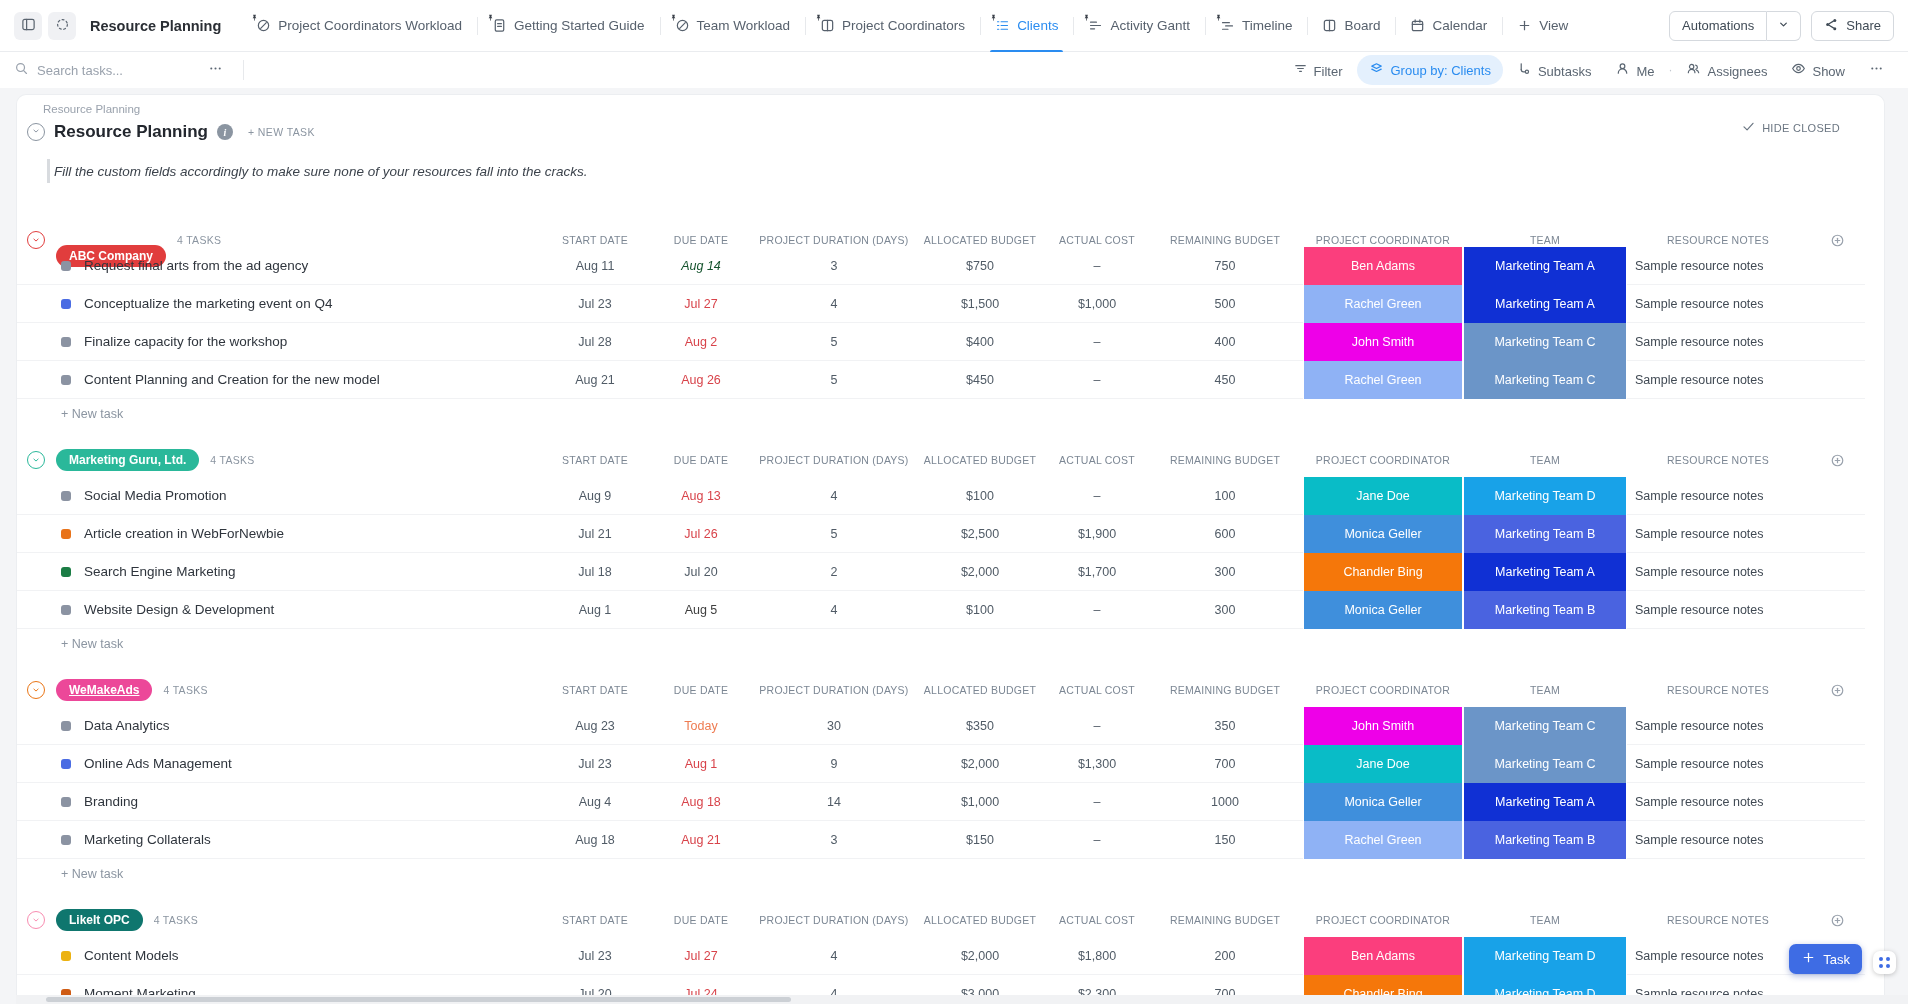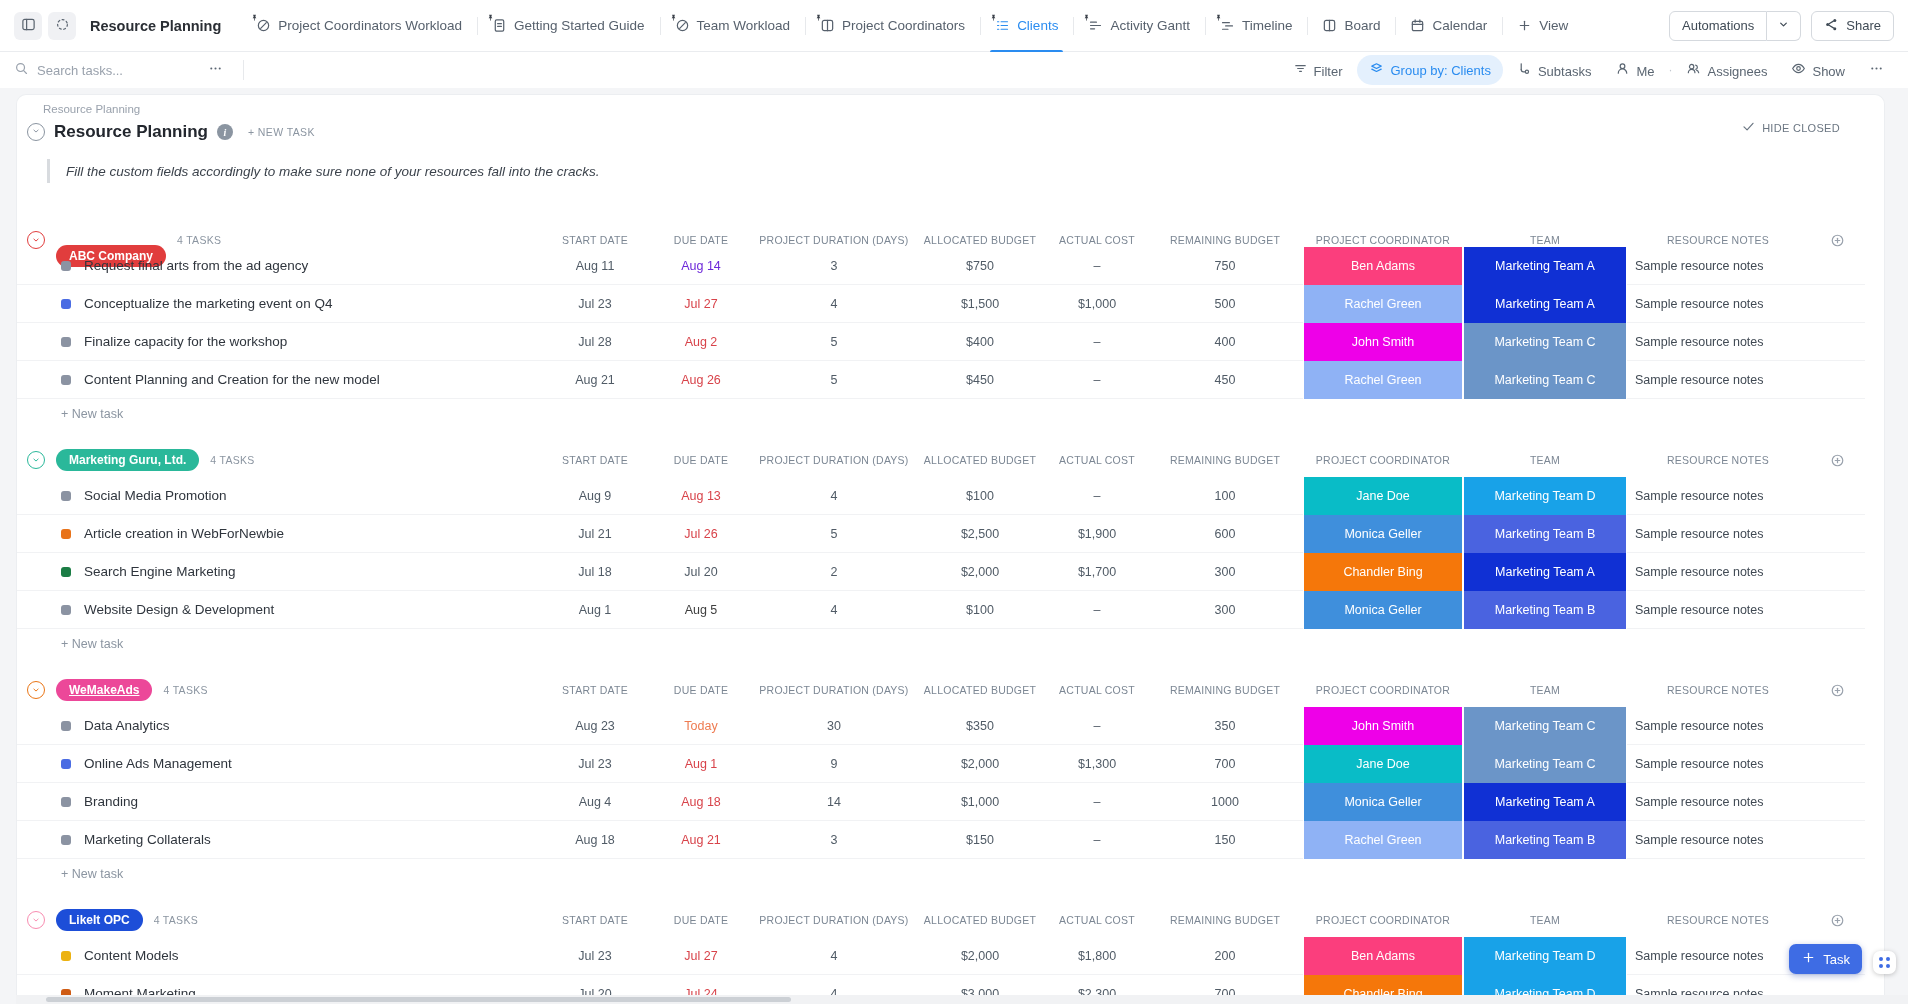--- a/index.html
+++ b/index.html
@@ -50,21 +50,21 @@
   .chev-circle { width:18px; height:18px; border-radius:50%; border:1.5px solid currentColor;
     display:flex; align-items:center; justify-content:center; flex:0 0 auto; cursor:pointer; }
   .title-chev { color:#8b95a1; }
   .page-title { font-size:17px; font-weight:700; color:#23272e; }
   .info-badge { width:16px; height:16px; border-radius:50%; background:#8b95a1; color:#fff;
     font-size:10px; font-style:italic; font-weight:700; display:flex; align-items:center;
     justify-content:center; cursor:pointer; font-family:"Liberation Serif","DejaVu Serif",serif; }
   .new-task-top { font-size:10.5px; color:#8b95a1; letter-spacing:.4px; margin-left:6px; cursor:pointer; }
   .hide-closed { position:absolute; top:24px; right:44px; font-size:11px; color:#6b7682;
     letter-spacing:.3px; display:flex; align-items:center; gap:6px; cursor:pointer; }
-  .desc { margin:12px 0 0 30px; height:24px; display:flex; align-items:center; padding-left:16px;
+  .desc { margin:12px 0 0 30px; height:24px; display:flex; align-items:center; padding-left:4px;
     border-left:3px solid #d8dbdf; font-style:italic; font-size:13.5px; color:#3c434c; }
   .groups { margin-top:30px; }
   
   .grid { display:grid; grid-template-columns:526px 104px 108px 158px 134px 100px 156px 160px 164px 182px 56px 1fr; align-items:center; }
   .group-block { margin-bottom:14px; }
   .group-header { height:34px; }
   .gh-first { display:flex; align-items:center; gap:11px; padding-left:10px; }
   .group-pill { color:#fff; font-weight:700; font-size:12px; border-radius:11px; padding:4px 13px; cursor:pointer; }
   .count { font-size:10.5px; color:#8b95a1; letter-spacing:.3px; }
   .col-h { font-size:10.5px; font-weight:500; color:#7c8794; text-align:center; letter-spacing:.25px;
@@ -384,21 +384,21 @@
               </svg>
             </div>
             <div></div>
           </div>
           <div class="grid task-row">
             <div class="cell-b t-name-cell">
               <span class="status-sq" style="background: rgb(139, 147, 162);"></span>
               <span>Request final arts from the ad agency</span>
             </div>
             <div class="cell-b t-center">Aug 11</div>
-            <div class="cell-b t-center" style="color: #6d28d9;">Aug 14</div>
+            <div class="cell-b t-center" style="color: #14532d; font-style: italic;">Aug 14</div>
             <div class="cell-b t-center">3</div>
             <div class="cell-b t-center">$750</div>
             <div class="cell-b t-center">–</div>
             <div class="cell-b t-center">750</div>
             <div class="chip-cell">
               <div class="chip" style="background: rgb(251, 62, 125);">Ben Adams</div>
             </div>
             <div class="chip-cell">
               <div class="chip" style="background: rgb(16, 48, 212);">Marketing Team A</div>
             </div>
@@ -702,21 +702,21 @@
           <div class="new-task-row">+ New task</div>
         </div>
         <div class="group-block">
           <div class="grid group-header">
             <div class="gh-first">
               <span class="chev-circle" style="color: rgb(248, 140, 176);">
                 <svg width="12" height="12" viewBox="0 0 16 16" fill="none" stroke="currentColor" stroke-width="1.3" stroke-linecap="round" stroke-linejoin="round">
                   <path d="M5.2 6.8 L8 9.4 L10.8 6.8"></path>
                 </svg>
               </span>
-              <span class="group-pill" style="background: #1d4ed8;">LikeIt OPC</span>
+              <span class="group-pill" style="background: #0f766e;">LikeIt OPC</span>
               <span class="count">4 TASKS</span>
             </div>
             <div class="col-h">START DATE</div>
             <div class="col-h">DUE DATE</div>
             <div class="col-h">PROJECT DURATION (DAYS)</div>
             <div class="col-h">ALLOCATED BUDGET</div>
             <div class="col-h">ACTUAL COST</div>
             <div class="col-h">REMAINING BUDGET</div>
             <div class="col-h">PROJECT COORDINATOR</div>
             <div class="col-h">TEAM</div>

